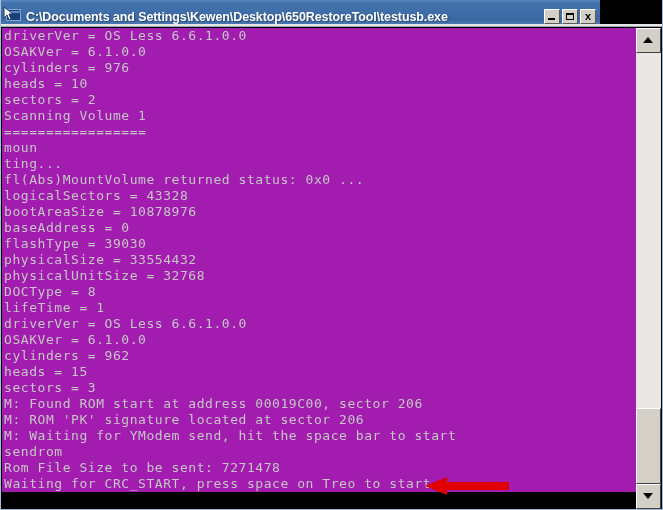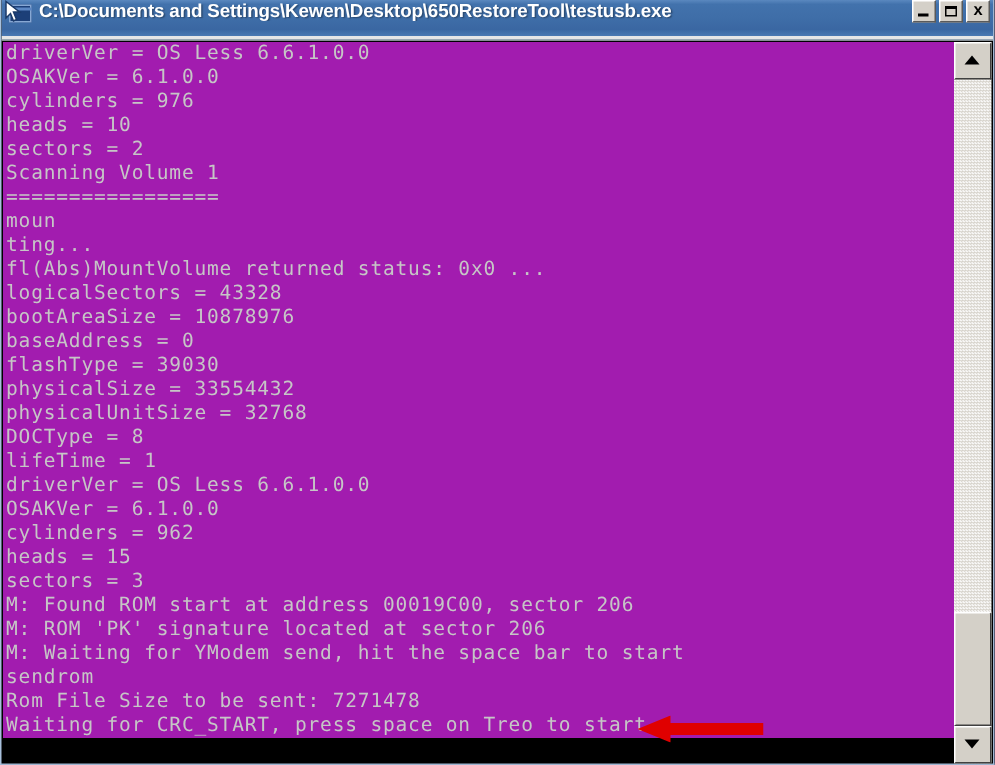--- a/index.html
+++ b/index.html
@@ -27,30 +27,30 @@
     border-right: 1px solid #9fb6d2;
     border-bottom: 1px solid #9fb6d2;
     overflow: hidden;
   }
 
   
   #title-bar {
     position: absolute;
     left: 0;
     top: 0;
-    width: 663px;
+    width: 599px;
     height: 24px;
     background: linear-gradient(to bottom,
         #5a88bf 0%,
         #4272ac 12%,
         #3f6ea8 48%,
         #3a67a2 82%,
         #4a79b2 100%);
     display: flex;
-    align-items: flex-start;
+    align-items: flex-end;
     box-sizing: border-box;
   }
   #title-bar-icon {
     width: 20px;
     height: 18px;
     margin-left: 2px;
     margin-right: 3px;
     position: relative;
     flex: 0 0 auto;
   }

